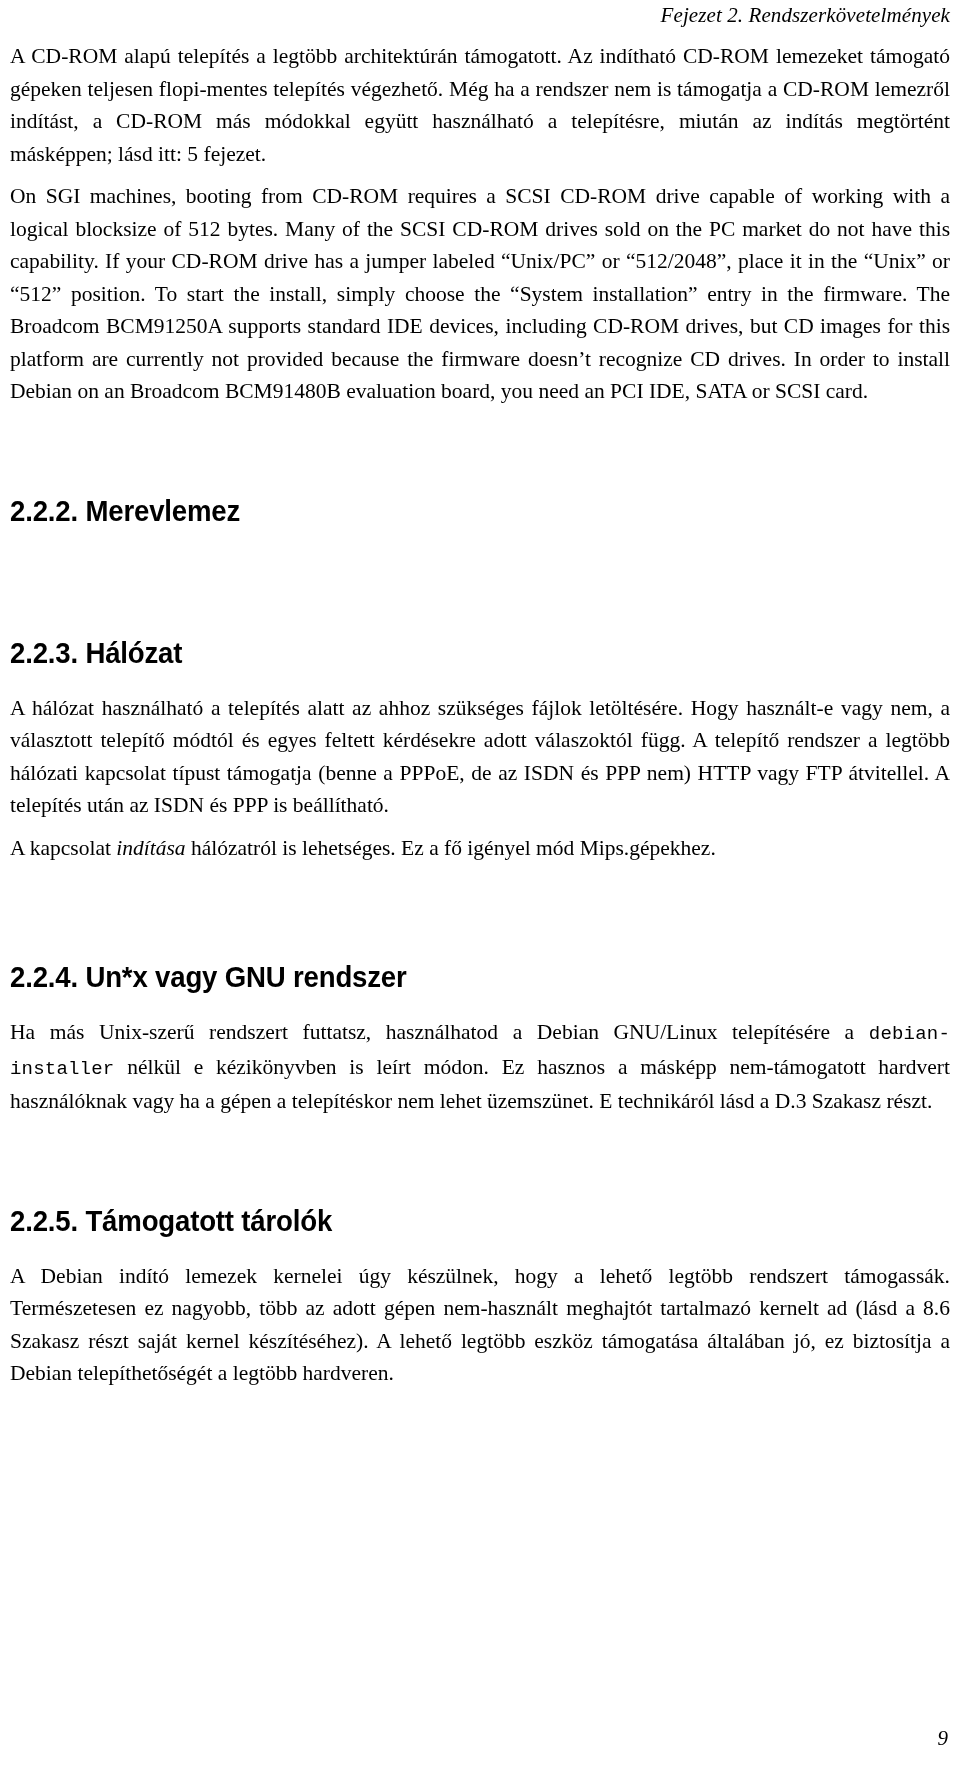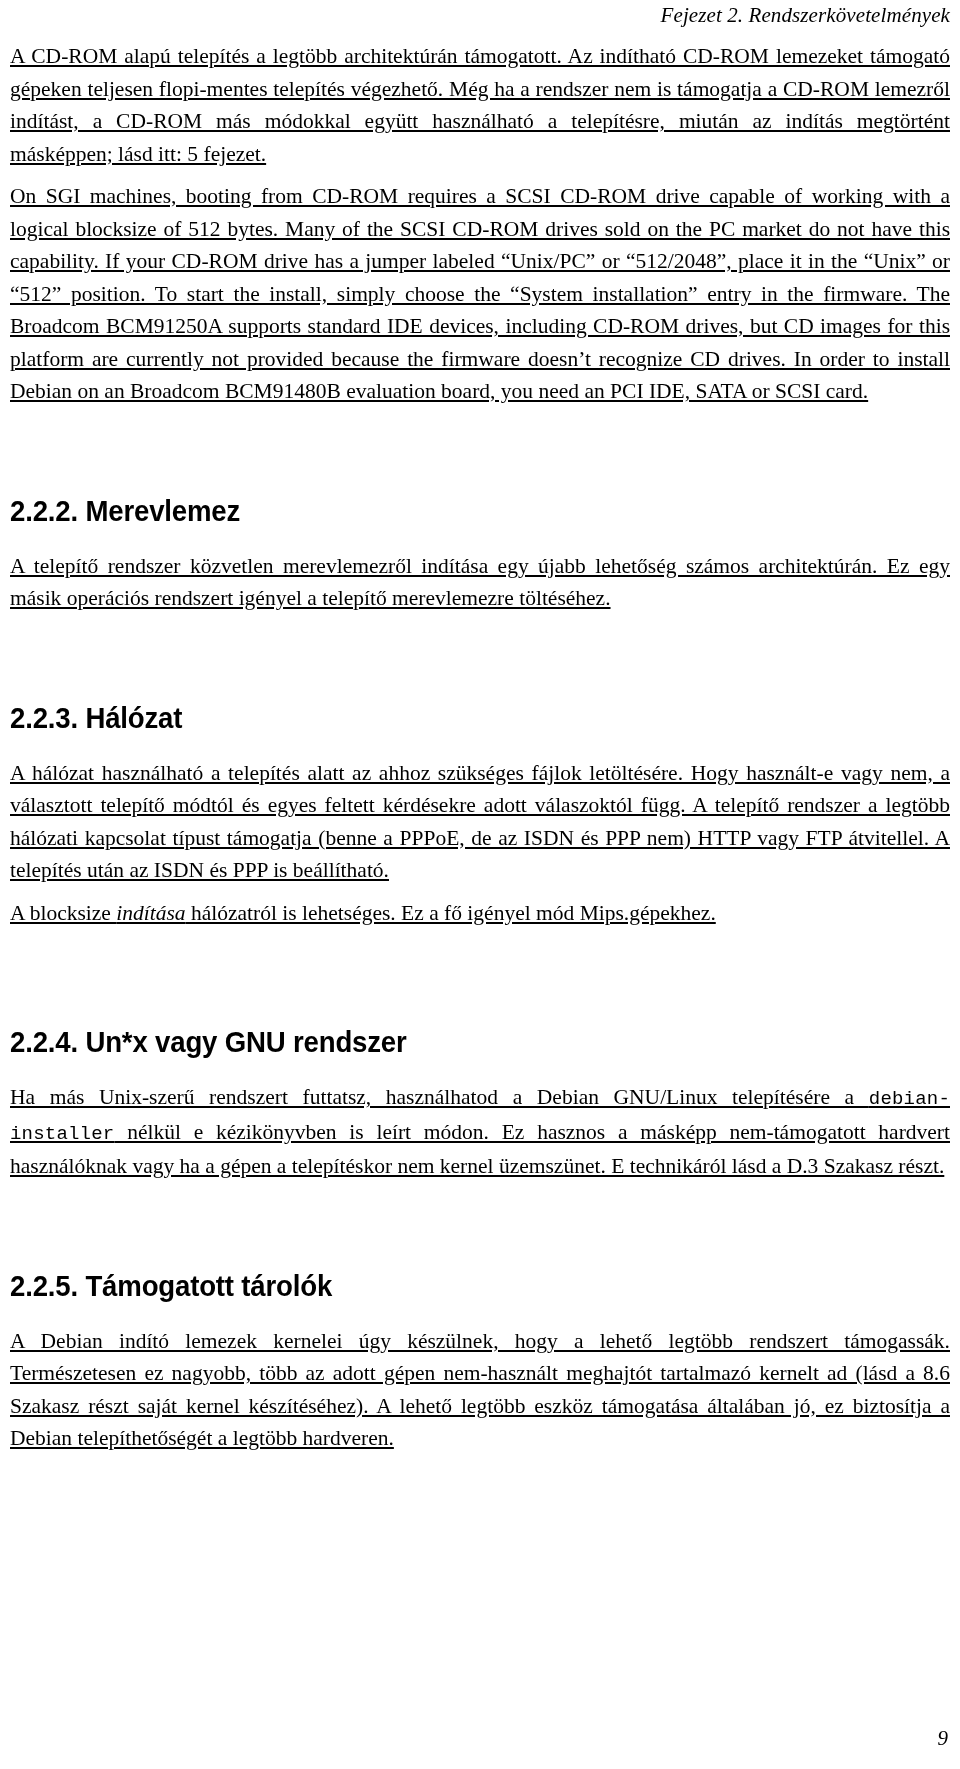--- a/index.html
+++ b/index.html
@@ -39,21 +39,20 @@
 
   
   p.body-para {
     margin: 0 0 0 0;
     font-size: 21.5px;
     line-height: 32.5px;
     text-align: justify;
     text-justify: inter-word;
     hyphens: none;
     font-family: "Liberation Serif", "DejaVu Serif", serif;
-    text-decoration: underline;
   }
   .para-gap-sm { height: 10px; }
 
   
   h2.section-heading {
     margin: 0;
     font-family: "Liberation Sans Narrow", "Liberation Sans", "DejaVu Sans", sans-serif;
     font-weight: bold;
     font-size: 30px;
     line-height: 34px;
@@ -100,44 +99,43 @@
     <div class="para-gap-sm"></div>
 
     <p class="body-para">On SGI machines, booting from CD-ROM requires a SCSI CD-ROM drive capable of working with a logical blocksize of 512 bytes. Many of the SCSI CD-ROM drives sold on the PC market do not have this capability. If your CD-ROM drive has a jumper labeled “Unix/PC” or “512/2048”, place it in the “Unix” or “512” position. To start the install, simply choose the “System installation” entry in the firmware. The Broadcom BCM91250A supports standard IDE devices, including CD-ROM drives, but CD images for this platform are currently not provided because the firmware doesn’t recognize CD drives. In order to install Debian on an Broadcom BCM91480B evaluation board, you need an PCI IDE, SATA or SCSI card.</p>
 
     <div class="gap-before-heading"></div>
 
     <h2 class="section-heading">2.2.2. Merevlemez</h2>
 
     <div class="gap-after-heading"></div>
 
-    <p class="body-para">A telepítő rendszer közvetlen merevlemezről indítása egy újabb lehetőség számos architektúrán. Ez egy másik operációs rendszert igényel a telepítő merevlemezre töltéséhez.</p>
 
     <div class="gap-before-heading"></div>
 
     <h2 class="section-heading">2.2.3. Hálózat</h2>
 
     <div class="gap-after-heading"></div>
 
     <p class="body-para">A hálózat használható a telepítés alatt az ahhoz szükséges fájlok letöltésére. Hogy használt-e vagy nem, a választott telepítő módtól és egyes feltett kérdésekre adott válaszoktól függ. A telepítő rendszer a legtöbb hálózati kapcsolat típust támogatja (benne a PPPoE, de az ISDN és PPP nem) HTTP vagy FTP átvitellel. A telepítés után az ISDN és PPP is beállítható.</p>
 
     <div class="para-gap-sm"></div>
 
-    <p class="body-para"><span>A blocksize </span><span class="ital">indítása</span><span> hálózatról is lehetséges. Ez a fő igényel mód Mips.gépekhez.</span></p>
+    <p class="body-para"><span>A kapcsolat </span><span class="ital">indítása</span><span> hálózatról is lehetséges. Ez a fő igényel mód Mips.gépekhez.</span></p>
 
     <div class="para-gap-sm"></div>
 
 
     <div class="gap-before-heading"></div>
 
     <h2 class="section-heading">2.2.4. Un*x vagy GNU rendszer</h2>
 
     <div class="gap-after-heading"></div>
 
-    <p class="body-para"><span>Ha más Unix-szerű rendszert futtatsz, használhatod a Debian GNU/Linux telepítésére a </span><span class="mono">debian-installer</span><span> nélkül e kézikönyvben is leírt módon. Ez hasznos a másképp nem-támogatott hardvert használóknak vagy ha a gépen a telepítéskor nem kernel üzemszünet. E technikáról lásd a D.3 Szakasz részt.</span></p>
+    <p class="body-para"><span>Ha más Unix-szerű rendszert futtatsz, használhatod a Debian GNU/Linux telepítésére a </span><span class="mono">debian-installer</span><span> nélkül e kézikönyvben is leírt módon. Ez hasznos a másképp nem-támogatott hardvert használóknak vagy ha a gépen a telepítéskor nem lehet üzemszünet. E technikáról lásd a D.3 Szakasz részt.</span></p>
 
     <div class="gap-before-heading"></div>
 
     <h2 class="section-heading">2.2.5. Támogatott tárolók</h2>
 
     <div class="gap-after-heading"></div>
 
     <p class="body-para">A Debian indító lemezek kernelei úgy készülnek, hogy a lehető legtöbb rendszert támogassák. Természetesen ez nagyobb, több az adott gépen nem-használt meghajtót tartalmazó kernelt ad (lásd a 8.6 Szakasz részt saját kernel készítéséhez). A lehető legtöbb eszköz támogatása általában jó, ez biztosítja a Debian telepíthetőségét a legtöbb hardveren.</p>
 
     <div class="para-gap-sm"></div>

